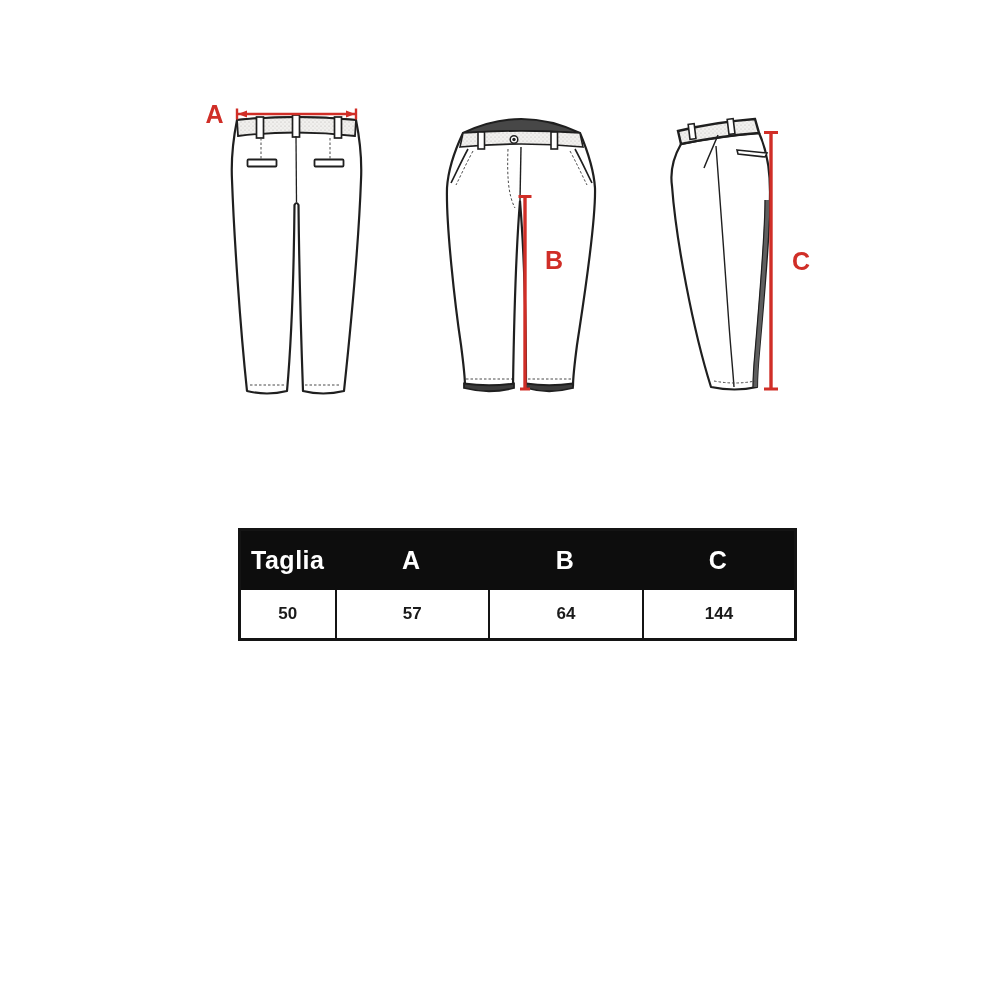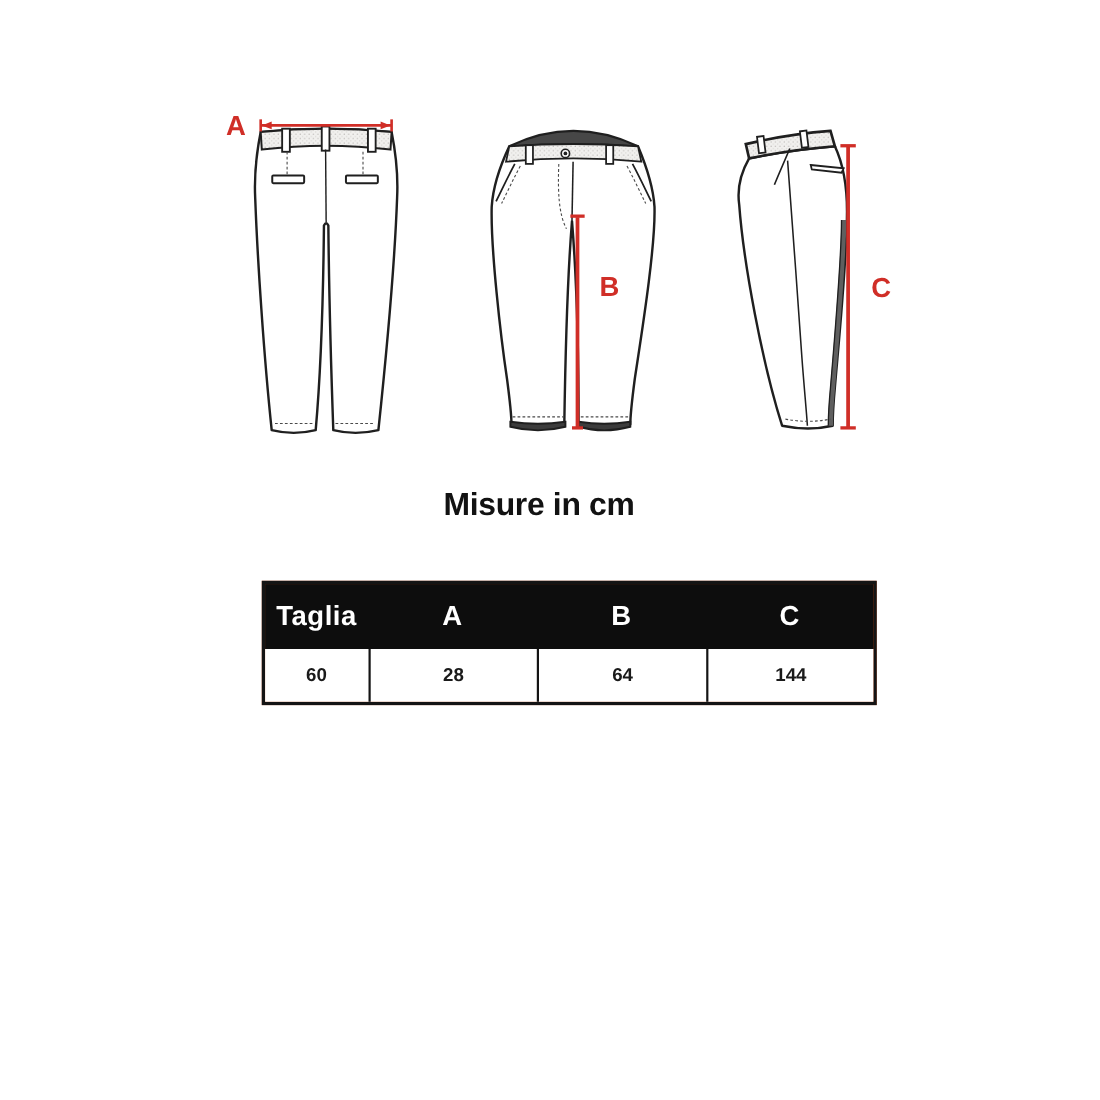--- a/index.html
+++ b/index.html
@@ -14,21 +14,21 @@
     font-weight:800;font-size:25px;
     text-anchor:middle;
   }
   .page-title{
     position:absolute;top:443px;left:340px;width:300px;
     text-align:center;font-size:29px;font-weight:800;
     letter-spacing:-0.3px;color:#121212;
   }
   .size-table{
     position:absolute;left:238px;top:528px;width:559px;
-    box-sizing:border-box;border:3px solid #141414;background:#c2410c;
+    box-sizing:border-box;border:3px solid #141414;background:#fca5a5;
   }
   .t-head{
     display:grid;grid-template-columns:93.5px 153.5px 154px auto;
     background:#0d0d0d;height:59px;
   }
   .t-head .cell{
     display:flex;align-items:center;justify-content:center;
     color:#ffffff;font-size:25px;font-weight:700;letter-spacing:0.5px;
   }
   .t-row{
@@ -166,30 +166,29 @@
     <path d="M54,281 Q75,285 95,281" fill="none" stroke="#4a4a4a" stroke-width="1" stroke-dasharray="2.5 2"></path>
 
     <g stroke="#d02e27">
       <line x1="111" y1="32.5" x2="111" y2="289" stroke-width="3.4"></line>
       <line x1="104" y1="32.5" x2="118" y2="32.5" stroke-width="3"></line>
       <line x1="104" y1="289" x2="118" y2="289" stroke-width="3"></line>
     </g>
     <text class="red-letter" x="141" y="170">C</text>
   </svg>
 
-  <div class="page-title">Misure in cm</div>
 
   <div class="size-table">
     <div class="t-head">
       <div class="cell">Taglia</div>
       <div class="cell">A</div>
       <div class="cell">B</div>
       <div class="cell">C</div>
     </div>
     <div class="t-row">
-      <div class="cell">60</div>
-      <div class="cell">28</div>
+      <div class="cell">50</div>
+      <div class="cell">57</div>
       <div class="cell">64</div>
       <div class="cell">144</div>
     </div>
   </div>
 
 </div>
 
 </body></html>

